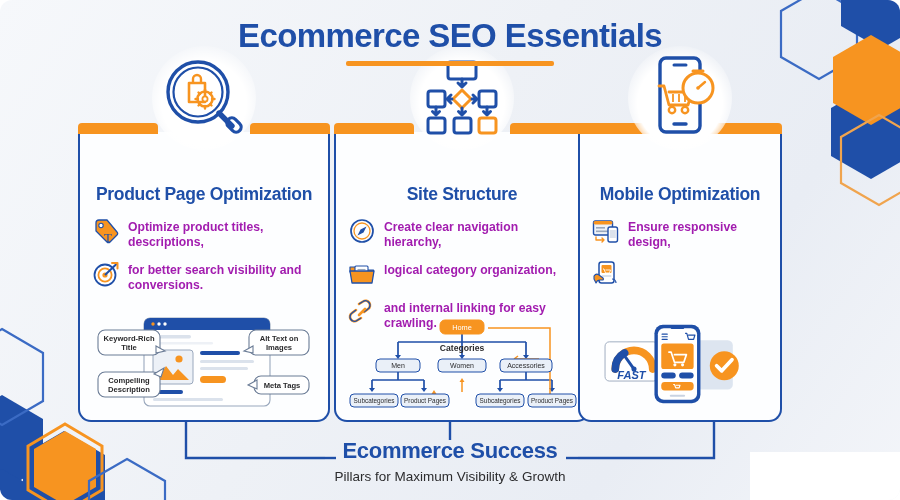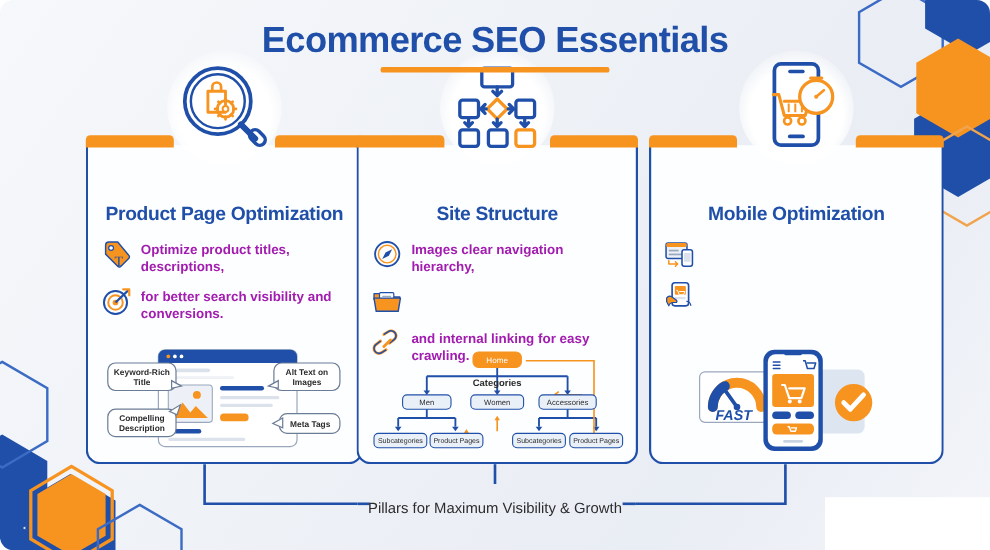--- a/index.html
+++ b/index.html
@@ -38,22 +38,22 @@
   
   .card {
     position: absolute; top: 132px; height: 290px;
     background: #fdfeff;
     border: 2.4px solid #1f4fa8;
     border-top: none;
     border-radius: 0 0 13px 13px;
     z-index: 4;
   }
   .card-1 { left: 78px;  width: 252px; }
-  .card-2 { left: 324px; width: 256px; }
-  .card-3 { left: 590px; width: 268px; }
+  .card-2 { left: 334px; width: 256px; }
+  .card-3 { left: 578px; width: 204px; }
 
   .topbar {
     position: absolute; top: -9px; left: -2.4px; right: -2.4px;
     height: 11px; display: flex; justify-content: space-between;
   }
   .topbar .seg {
     width: 80px; height: 11px; background: #f79420;
     border-radius: 4px 4px 0 0;
   }
 
@@ -87,21 +87,21 @@
   .connector { position: absolute; left: 0; top: 0; z-index: 3; }
   .footer-wrap {
     position: absolute; left: 0; right: 0; top: 438px;
     text-align: center; z-index: 6;
   }
   .footer-title {
     font-size: 22px; font-weight: bold; color: #1f4fa8;
     letter-spacing: -0.3px;
   }
   .footer-sub {
-    font-size: 13.5px; color: #2c2c2e; margin-top: 16px;
+    font-size: 13.5px; color: #2c2c2e; margin-top: 5px;
   }
   .white-block {
     position: absolute; left: 750px; top: 452px;
     width: 150px; height: 48px; background: #ffffff; z-index: 2;
   }
 </style>
 </head>
 <body>
 
 <div class="stage">
@@ -310,32 +310,33 @@
 
     <div class="bullets">
       <div class="bullet">
         <div class="bico">
           <svg width="28" height="28" viewBox="0 0 28 28">
             <circle cx="14" cy="14" r="11" fill="#fdfdfd" stroke="#1f4fa8" stroke-width="1.7"></circle>
             <circle cx="14" cy="14" r="8" fill="none" stroke="#f79420" stroke-width="1.3"></circle>
             <path d="M18.5,9.5 L12.5,12.5 L9.5,18.5 L15.5,15.5 z" fill="#1f4fa8"></path>
           </svg>
         </div>
-        <div class="btxt">Images clear navigation hierarchy,</div>
+        <div class="btxt">Create clear navigation hierarchy,</div>
       </div>
       <div class="bullet">
         <div class="bico">
           <svg width="28" height="28" viewBox="0 0 28 28">
             <path d="M2,7 h8 l2.5,3 h13 v2 h-23.5 z" fill="#f79420" stroke="#1f4fa8" stroke-width="1.2" stroke-linejoin="round"></path>
             <rect x="7" y="6" width="13" height="11" rx="1" fill="#ffffff" stroke="#1f4fa8" stroke-width="1.1"></rect>
             <line x1="9.5" y1="9.5" x2="17.5" y2="9.5" stroke="#9aa8bd" stroke-width="1.1"></line>
             <line x1="9.5" y1="12" x2="17.5" y2="12" stroke="#9aa8bd" stroke-width="1.1"></line>
             <path d="M2,11 h24 l-2,12 h-20 z" fill="#f79420" stroke="#1f4fa8" stroke-width="1.3" stroke-linejoin="round"></path>
           </svg>
         </div>
+        <div class="btxt">logical category organization,</div>
       </div>
       <div class="bullet">
         <div class="bico">
           <svg width="28" height="28" viewBox="0 0 28 28">
             <g fill="none" stroke="#f79420" stroke-width="2.6" stroke-linecap="round">
               <path d="M11,6 l4,-2.5 a4.5,4.5 0 0 1 5,7.5 l-4,3"></path>
               <path d="M8,12 l-4,3 a4.5,4.5 0 0 0 5,7.5 l4,-2.5"></path>
             </g>
             <g fill="none" stroke="#1f4fa8" stroke-width="1.4">
               <path d="M11,6 l4,-2.5 a4.5,4.5 0 0 1 5,7.5 l-4,3"></path>
@@ -432,20 +433,21 @@
           <svg width="28" height="28" viewBox="0 0 28 28">
             <rect x="1.5" y="4" width="19" height="14" rx="1.8" fill="#eef2f8" stroke="#1f4fa8" stroke-width="1.4"></rect>
             <rect x="1.5" y="4" width="19" height="3.6" rx="1.8" fill="#f79420"></rect>
             <rect x="4" y="10" width="9" height="1.6" fill="#9aa8bd"></rect>
             <rect x="4" y="13.5" width="12" height="1.6" fill="#9aa8bd"></rect>
             <rect x="16" y="10" width="9.5" height="15" rx="2" fill="#ffffff" stroke="#1f4fa8" stroke-width="1.4"></rect>
             <rect x="17.8" y="13" width="6" height="8" fill="#dbe2ec"></rect>
             <path d="M4,20 v3 h8 l-2,-2 m2,2 l-2,2" fill="none" stroke="#f79420" stroke-width="1.4" stroke-linecap="round" stroke-linejoin="round"></path>
           </svg>
         </div>
+        <div class="btxt">Ensure responsive design,</div>
       </div>
       <div class="bullet">
         <div class="bico">
           <svg width="28" height="28" viewBox="0 0 28 28">
             <rect x="7" y="2" width="15" height="21" rx="2.5" fill="#ffffff" stroke="#1f4fa8" stroke-width="1.5"></rect>
             <rect x="9.5" y="5" width="10" height="8" rx="1" fill="#f79420"></rect>
             <path d="M11,9 h1 l1.5,4 h4 l1,-3 h-5" fill="none" stroke="#ffffff" stroke-width="0.9"></path>
             <rect x="9.5" y="15" width="10" height="2" rx="1" fill="#dbe2ec"></rect>
             <path d="M2,16 q2,-3 5,-1 l4,3 q1,1 0,2 l-3,0 q-3,0 -4,3 l-2,-4 z" fill="#f79420" stroke="#1f4fa8" stroke-width="1.1" stroke-linejoin="round"></path>
             <path d="M20,19 a4,4 0 0 1 4,4" fill="none" stroke="#1f4fa8" stroke-width="1.2"></path>
@@ -488,17 +490,18 @@
       </svg>
     </div>
   </div>
 
   <svg class="connector" width="900" height="500" style="z-index:5;">
     <line x1="325" y1="458" x2="336" y2="458" stroke="#1f4fa8" stroke-width="2.4"></line>
     <line x1="566" y1="458" x2="578" y2="458" stroke="#1f4fa8" stroke-width="2.4"></line>
   </svg>
 
   <div class="footer-wrap">
+    <div class="footer-title">Ecommerce Success</div>
     <div class="footer-sub">Pillars for Maximum Visibility &amp; Growth</div>
   </div>
 
   <div class="white-block"></div>
 </div>
 
 </body></html>

